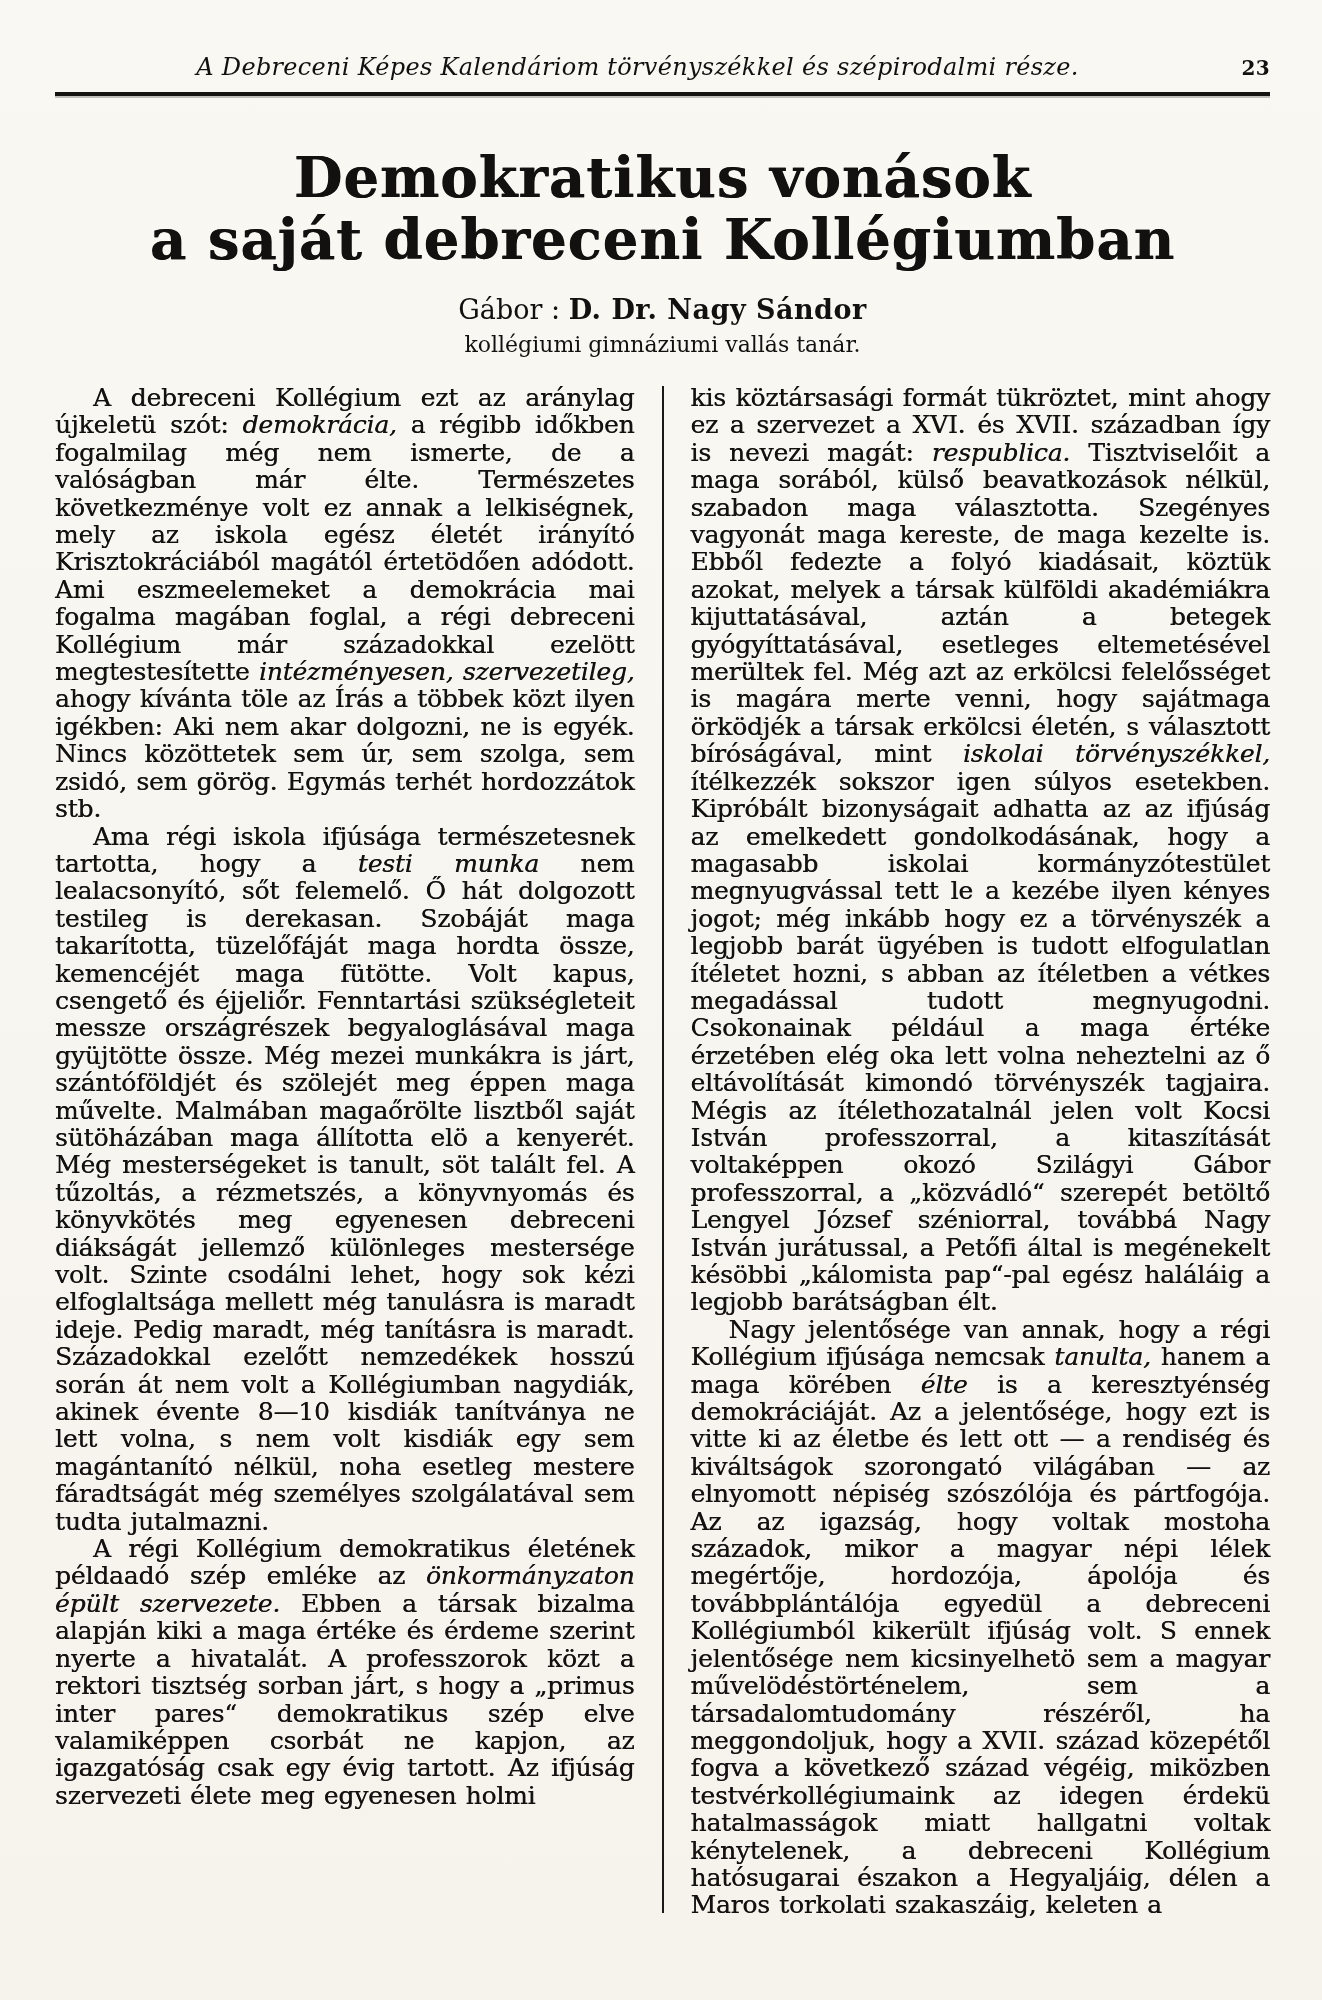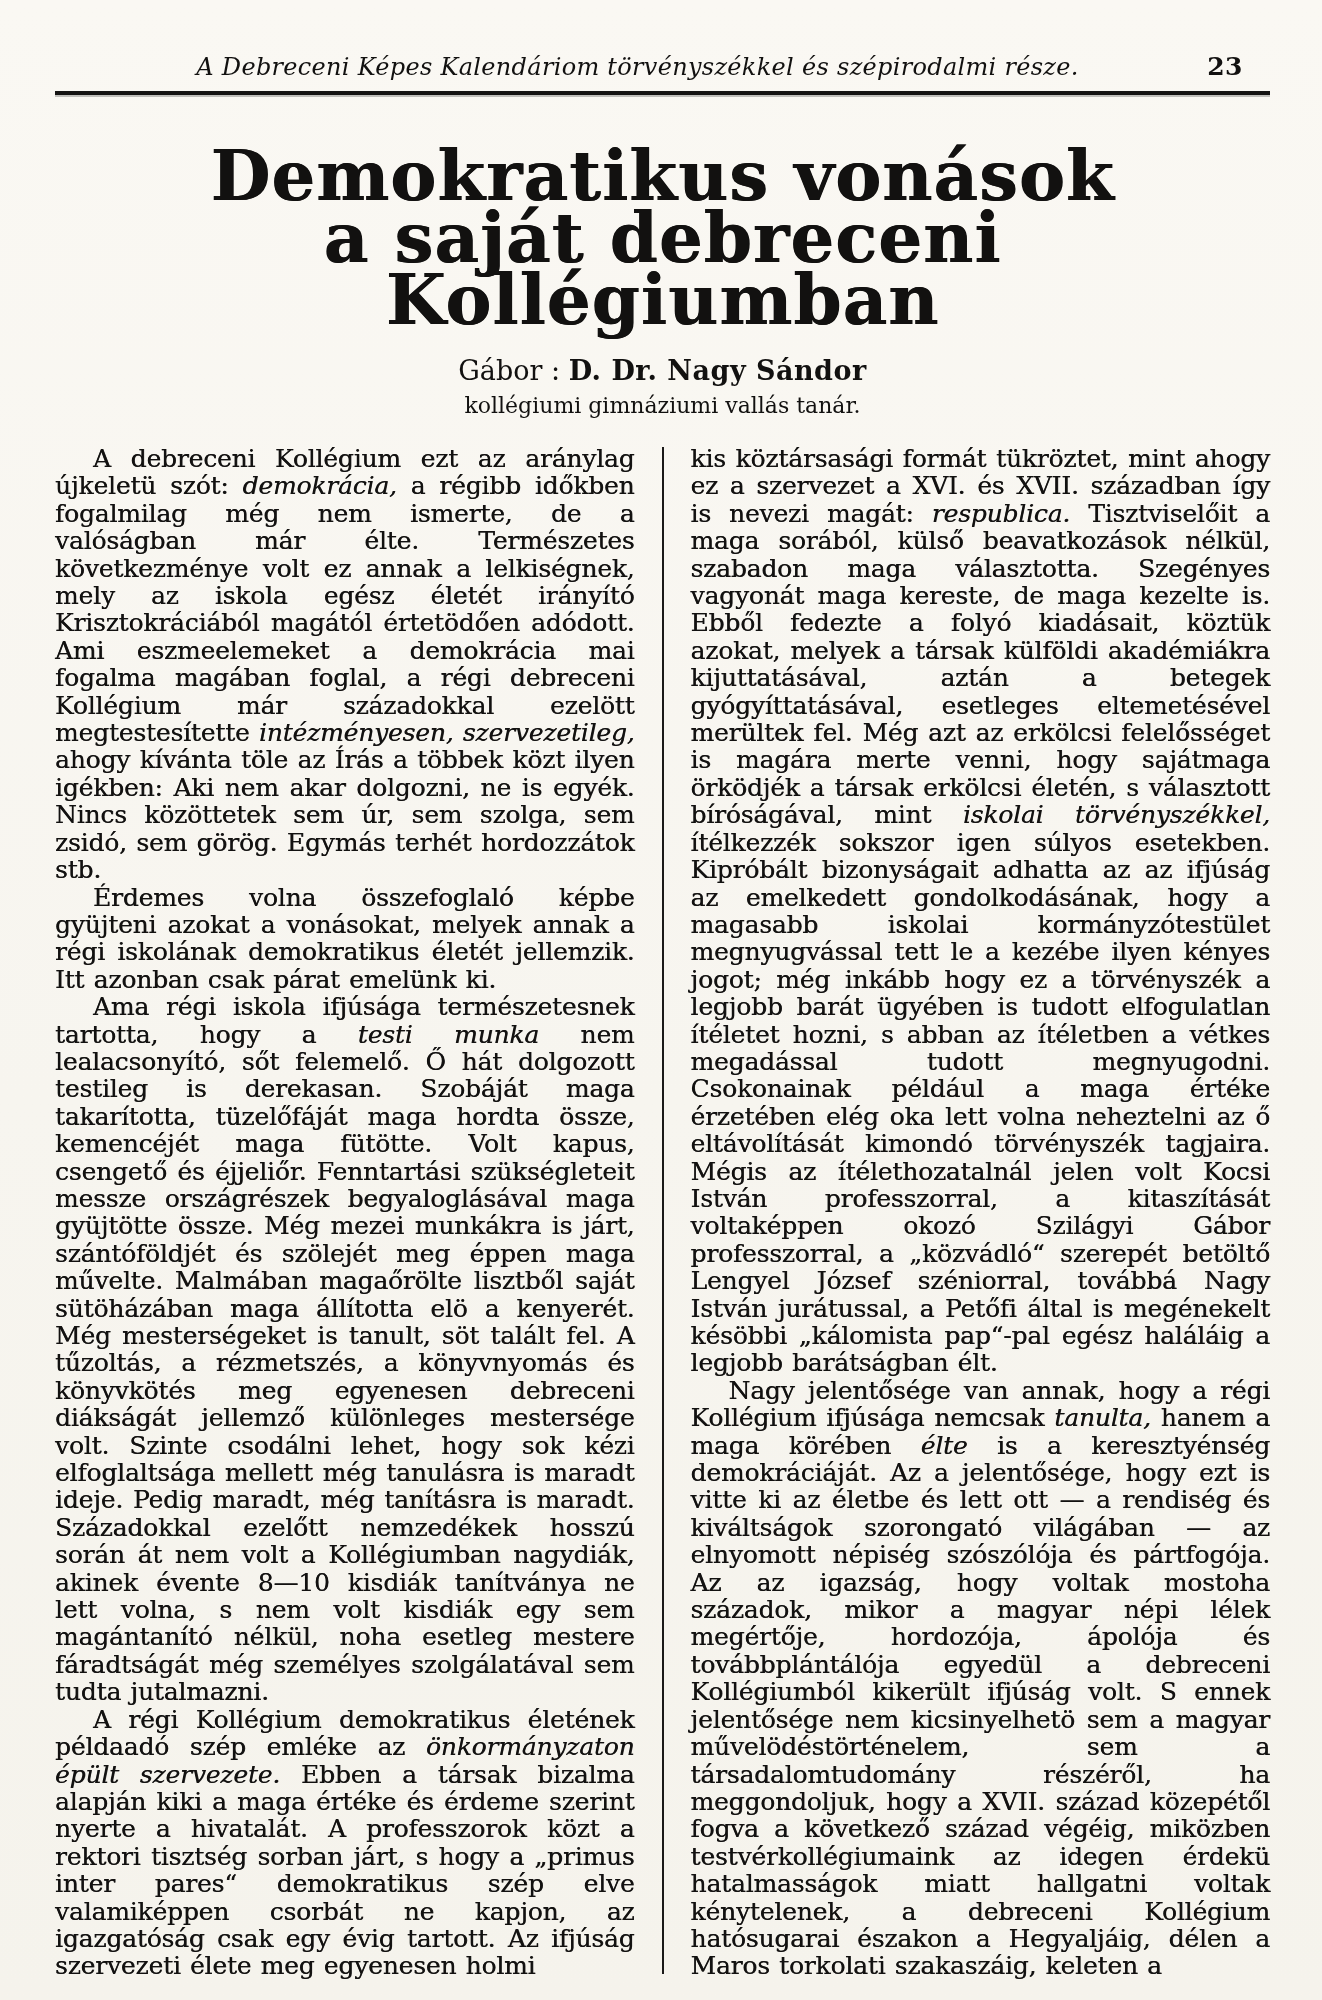--- a/index.html
+++ b/index.html
@@ -20,33 +20,33 @@
   }
   
   .running-head {
     display:flex; align-items:baseline;
     font-style:italic;
     font-size:24px; line-height:30px;
     letter-spacing:0.3px;
   }
   .running-title { flex:1 1 auto; text-align:center; padding-left:40px; }
   .page-number {
-    flex:0 0 auto; width:90px; text-align:center;
-    font-style:normal; font-size:25px; font-weight:bold;
+    flex:0 0 auto; width:90px; text-align:right;
+    font-style:normal; font-size:20px; font-weight:bold;
   }
   .head-rule {
     margin-top:9px; height:4px; background:#151413;
     box-shadow:0 2px 0 rgba(20,19,18,0.25);
   }
   
   .article-title {
     margin:50px 0 0 0;
     text-align:center;
     font-weight:bold;
-    font-size:69px; line-height:62px;
+    font-size:56px; line-height:62px;
     letter-spacing:1px;
     text-shadow:0.6px 0 0 #121110;
   }
   .byline {
     margin-top:24px;
     text-align:center; font-size:27px; line-height:32px;
   }
   .byline b { letter-spacing:0.5px;text-align:center; }
   .byline-role {
     margin-top:4px;
@@ -97,21 +97,20 @@
   <div class="byline">
     <span>Gábor :</span>
     <b>D. Dr. Nagy Sándor</b>
   </div>
 
   <div class="byline-role">kollégiumi gimnáziumi vallás tanár.</div>
 
   <main class="columns">
     <section class="col col-left">
         <p class="para">A debreceni Kollégium ezt az aránylag újkeletü szót: <i>demokrácia,</i> a régibb időkben fogalmilag még nem ismerte, de a valóságban már élte. Természetes következménye volt ez annak a lelkiségnek, mely az iskola egész életét irányító Krisztokráciából magától értetödően adódott. Ami eszmeelemeket a demokrácia mai fogalma magában foglal, a régi debreceni Kollégium már századokkal ezelött megtestesítette <i>intézményesen, szervezetileg,</i> ahogy kívánta töle az Írás a többek közt ilyen igékben: Aki nem akar dolgozni, ne is egyék. Nincs közöttetek sem úr, sem szolga, sem zsidó, sem görög. Egymás terhét hordozzátok stb.</p>
-        <p class="para">Érdemes volna összefoglaló képbe gyüjteni azokat a vonásokat, melyek annak a régi iskolának demokratikus életét jellemzik. Itt azonban csak párat emelünk ki.</p>
         <p class="para">Ama régi iskola ifjúsága természetesnek tartotta, hogy a <i>testi munka</i> nem lealacsonyító, sőt felemelő. Ő hát dolgozott testileg is derekasan. Szobáját maga takarította, tüzelőfáját maga hordta össze, kemencéjét maga fütötte. Volt kapus, csengető és éjjeliőr. Fenntartási szükségleteit messze országrészek begyaloglásával maga gyüjtötte össze. Még mezei munkákra is járt, szántóföldjét és szölejét meg éppen maga művelte. Malmában magaőrölte lisztből saját sütöházában maga állította elö a kenyerét. Még mesterségeket is tanult, söt talált fel. A tűzoltás, a rézmetszés, a könyvnyomás és könyvkötés meg egyenesen debreceni diákságát jellemző különleges mestersége volt. Szinte csodálni lehet, hogy sok kézi elfoglaltsága mellett még tanulásra is maradt ideje. Pedig maradt, még tanításra is maradt. Századokkal ezelőtt nemzedékek hosszú során át nem volt a Kollégiumban nagydiák, akinek évente 8—10 kisdiák tanítványa ne lett volna, s nem volt kisdiák egy sem magántanító nélkül, noha esetleg mestere fáradtságát még személyes szolgálatával sem tudta jutalmazni.</p>
         <p class="para">A régi Kollégium demokratikus életének példaadó szép emléke az <i>önkormányzaton épült szervezete.</i> Ebben a társak bizalma alapján kiki a maga értéke és érdeme szerint nyerte a hivatalát. A professzorok közt a rektori tisztség sorban járt, s hogy a „primus inter pares“ demokratikus szép elve valamiképpen csorbát ne kapjon, az igazgatóság csak egy évig tartott. Az ifjúság szervezeti élete meg egyenesen holmi</p>
       </section>
     <div class="col-divider"></div>
     <section class="col col-right">
         <p class="para noindent">kis köztársasági formát tükröztet, mint ahogy ez a szervezet a XVI. és XVII. században így is nevezi magát: <i>respublica.</i> Tisztviselőit a maga sorából, külső beavatkozások nélkül, szabadon maga választotta. Szegényes vagyonát maga kereste, de maga kezelte is. Ebből fedezte a folyó kiadásait, köztük azokat, melyek a társak külföldi akadémiákra kijuttatásával, aztán a betegek gyógyíttatásával, esetleges eltemetésével merültek fel. Még azt az erkölcsi felelősséget is magára merte venni, hogy sajátmaga örködjék a társak erkölcsi életén, s választott bíróságával, mint <i>iskolai törvényszékkel,</i> ítélkezzék sokszor igen súlyos esetekben. Kipróbált bizonyságait adhatta az az ifjúság az emelkedett gondolkodásának, hogy a magasabb iskolai kormányzótestület megnyugvással tett le a kezébe ilyen kényes jogot; még inkább hogy ez a törvényszék a legjobb barát ügyében is tudott elfogulatlan ítéletet hozni, s abban az ítéletben a vétkes megadással tudott megnyugodni. Csokonainak például a maga értéke érzetében elég oka lett volna neheztelni az ő eltávolítását kimondó törvényszék tagjaira. Mégis az ítélethozatalnál jelen volt Kocsi István professzorral, a kitaszítását voltaképpen okozó Szilágyi Gábor professzorral, a „közvádló“ szerepét betöltő Lengyel József széniorral, továbbá Nagy István jurátussal, a Petőfi által is megénekelt késöbbi „kálomista pap“-pal egész haláláig a legjobb barátságban élt.</p>
         <p class="para">Nagy jelentősége van annak, hogy a régi Kollégium ifjúsága nemcsak <i>tanulta,</i> hanem a maga körében <i>élte</i> is a keresztyénség demokráciáját. Az a jelentősége, hogy ezt is vitte ki az életbe és lett ott — a rendiség és kiváltságok szorongató világában — az elnyomott népiség szószólója és pártfogója. Az az igazság, hogy voltak mostoha századok, mikor a magyar népi lélek megértője, hordozója, ápolója és továbbplántálója egyedül a debreceni Kollégiumból kikerült ifjúság volt. S ennek jelentősége nem kicsinyelhetö sem a magyar művelödéstörténelem, sem a társadalomtudomány részéről, ha meggondoljuk, hogy a XVII. század közepétől fogva a következő század végéig, miközben testvérkollégiumaink az idegen érdekü hatalmasságok miatt hallgatni voltak kénytelenek, a debreceni Kollégium hatósugarai északon a Hegyaljáig, délen a Maros torkolati szakaszáig, keleten a</p>
       </section>
   </main>
 

